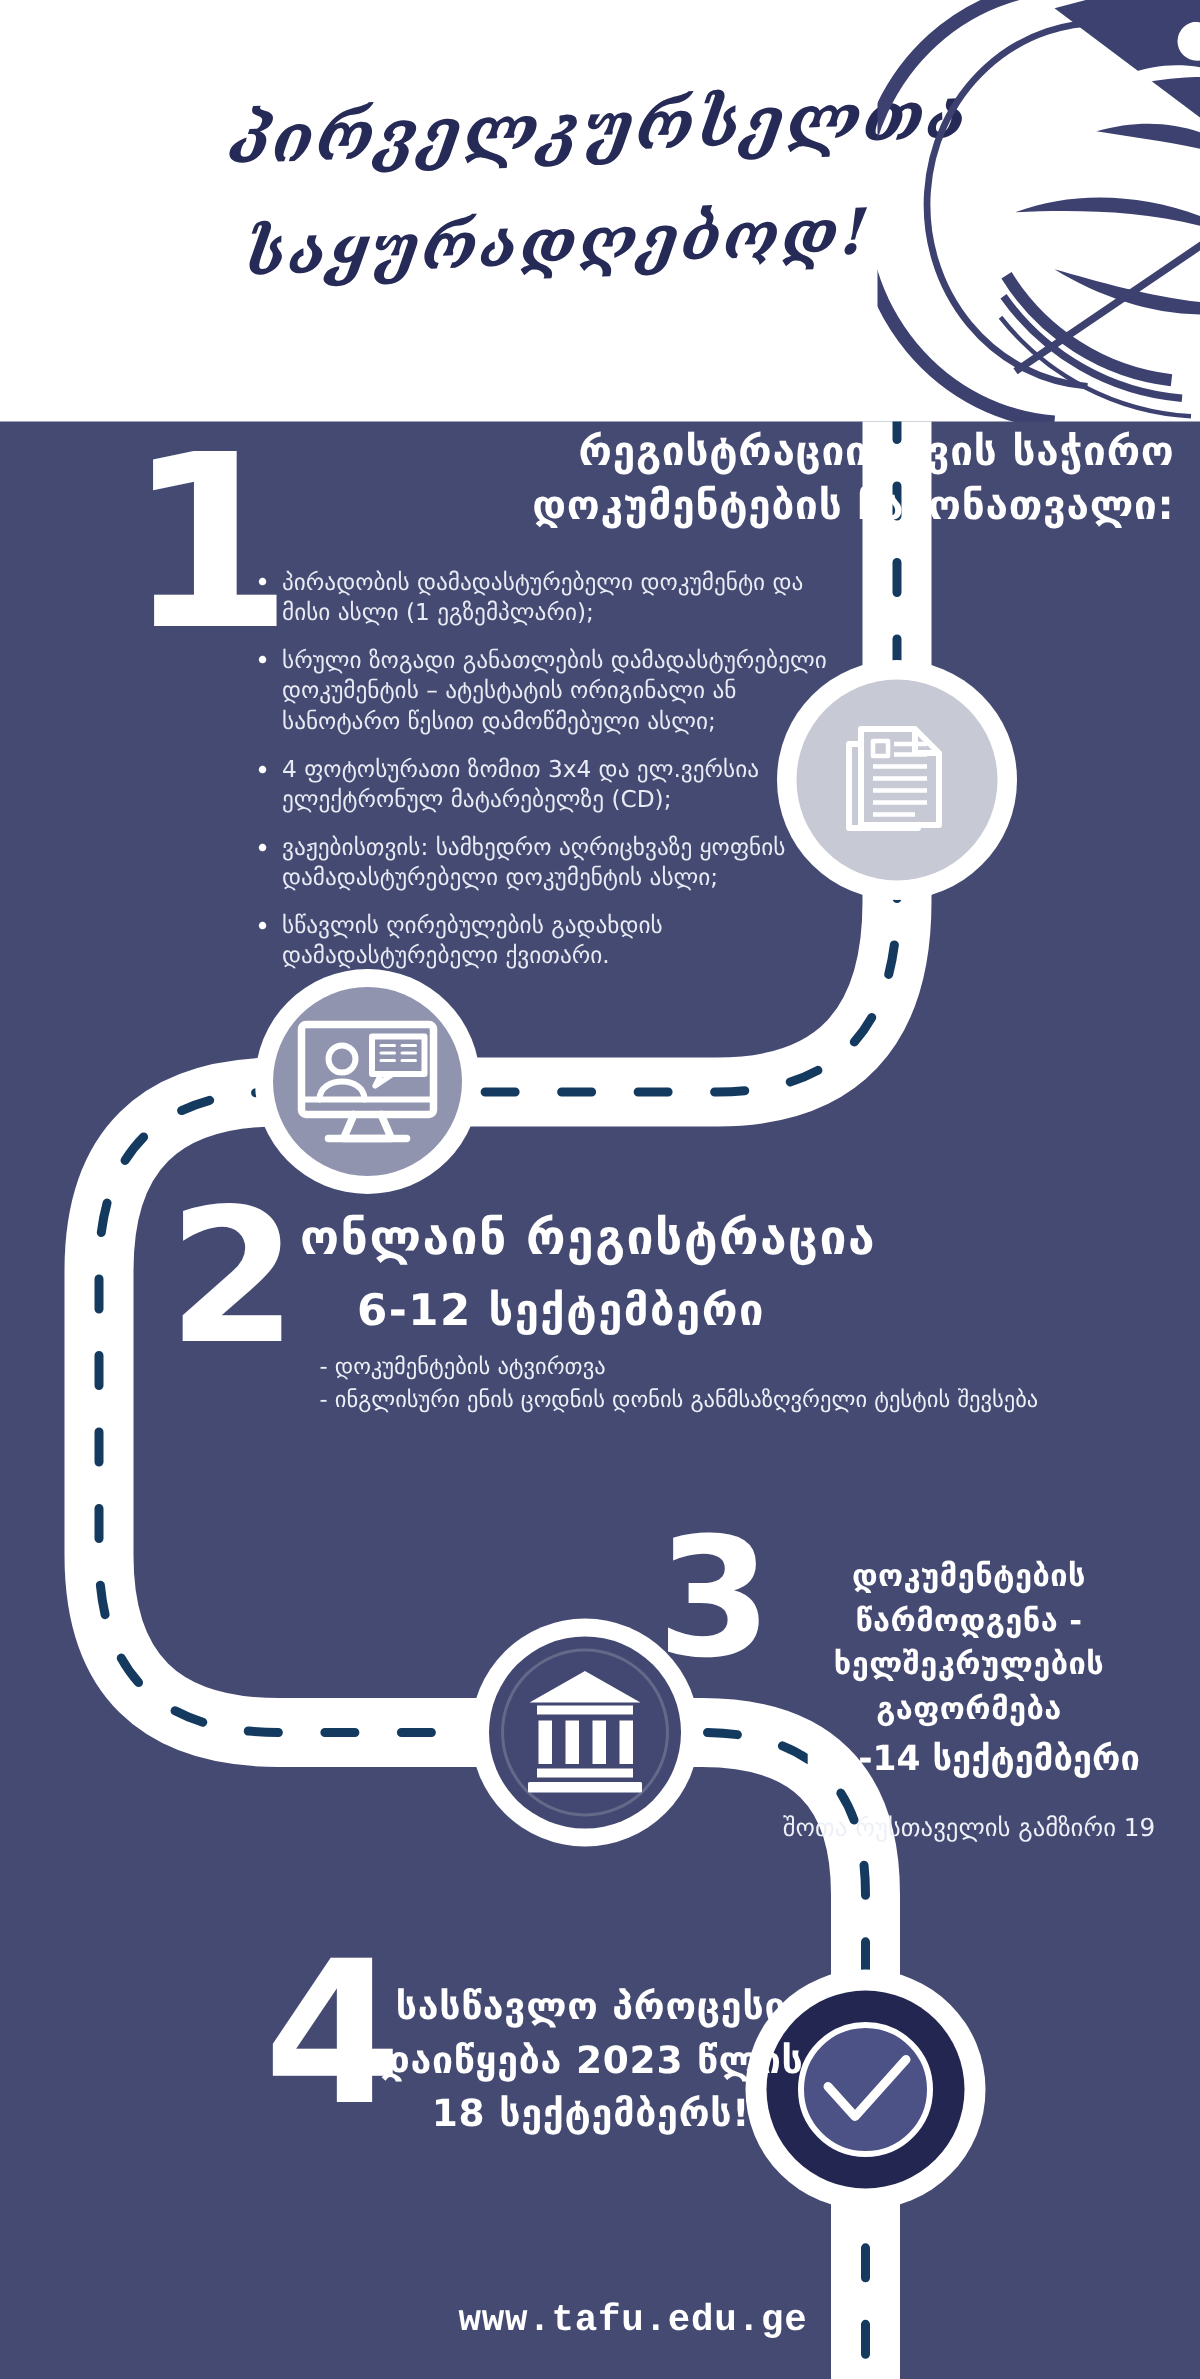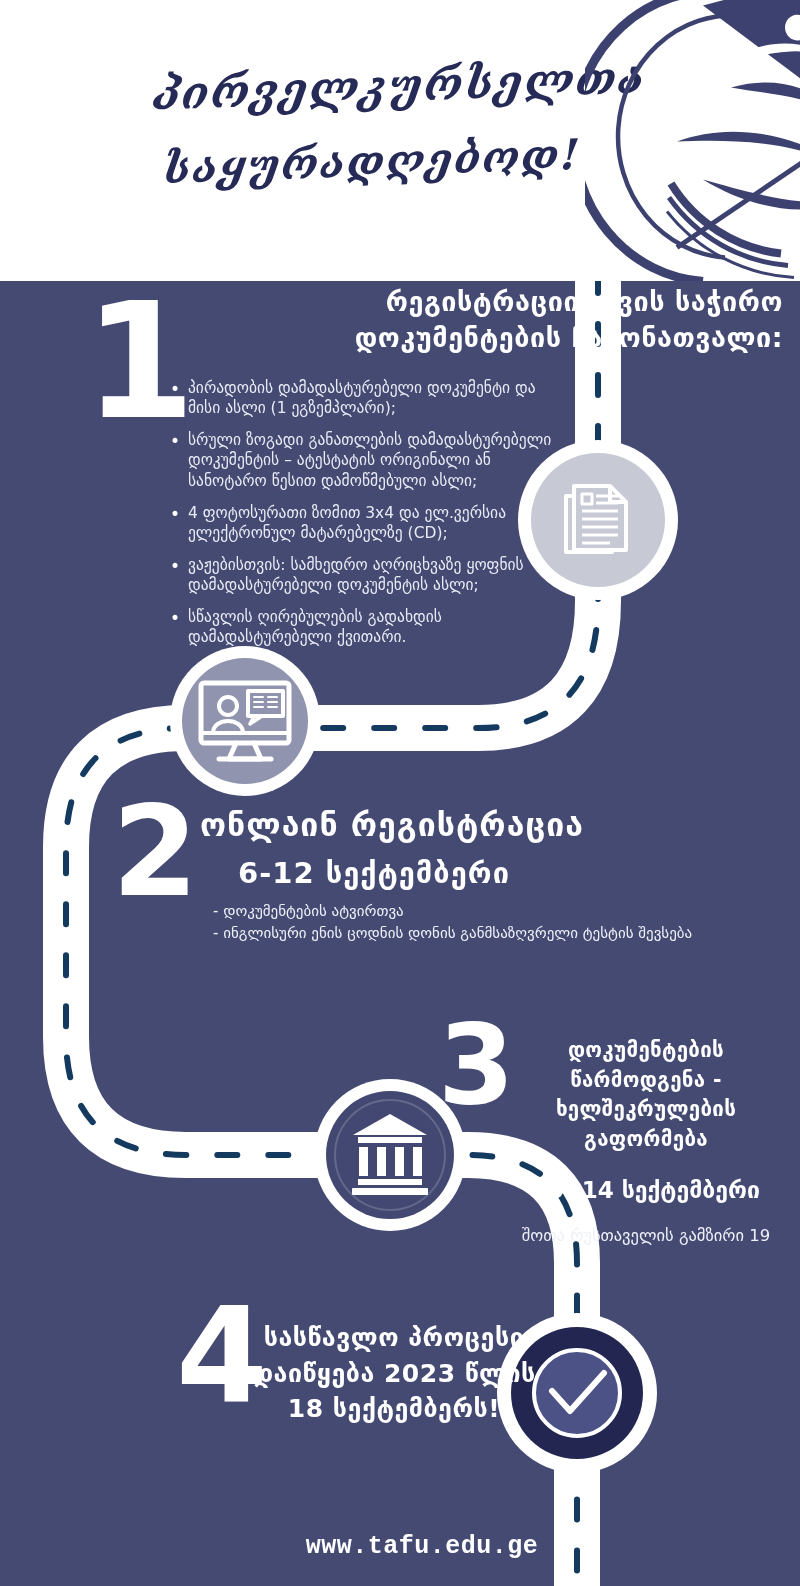--- a/index.html
+++ b/index.html
@@ -45,21 +45,21 @@
   .s1-bullets li{position:relative;padding-left:20px;margin-bottom:4px;margin-top:12px;}
   .s1-bullets li::before{
     content:"•";position:absolute;left:2px;top:0;color:#ffffff;font-size:17px;
   }
   .s2-title{position:absolute;left:200px;top:806px;color:#fff;font-weight:bold;font-size:32px;letter-spacing:1px;}
   .s2-dates{position:absolute;left:238px;top:856px;color:#fff;font-weight:bold;font-size:29px;letter-spacing:1px;}
   .s2-items{position:absolute;left:213px;top:901px;width:575px;color:#eef0f7;font-size:15px;line-height:1.45;}
   .s3-block{position:absolute;left:498px;top:1036px;width:296px;text-align:center;color:#fff;}
   .s3-block .t1{font-size:20.5px;font-weight:bold;line-height:1.45;letter-spacing:0.3px;}
   .s3-block .t2{font-size:20.5px;font-weight:bold;line-height:1.45;letter-spacing:0.3px;}
-  .s3-block .dates{font-size:23px;font-weight:bold;margin-top:22px;}
+  .s3-block .dates{font-size:23px;font-weight:bold;margin-top:5px;}
   .s3-block .addr{font-size:16.5px;margin-top:23px;color:#eef0f7;}
   .s4-block{position:absolute;left:248px;top:1320px;width:292px;text-align:center;color:#fff;font-weight:bold;}
   .s4-block div{font-size:25px;line-height:1.42;letter-spacing:0.5px;}
   .footer-url{
     position:absolute;left:252px;top:1532px;width:340px;text-align:center;
     color:#ffffff;font-weight:bold;font-size:25px;letter-spacing:0.5px;font-family:Liberation Mono, monospace;
   }
 </style>
 </head>
 <body>

